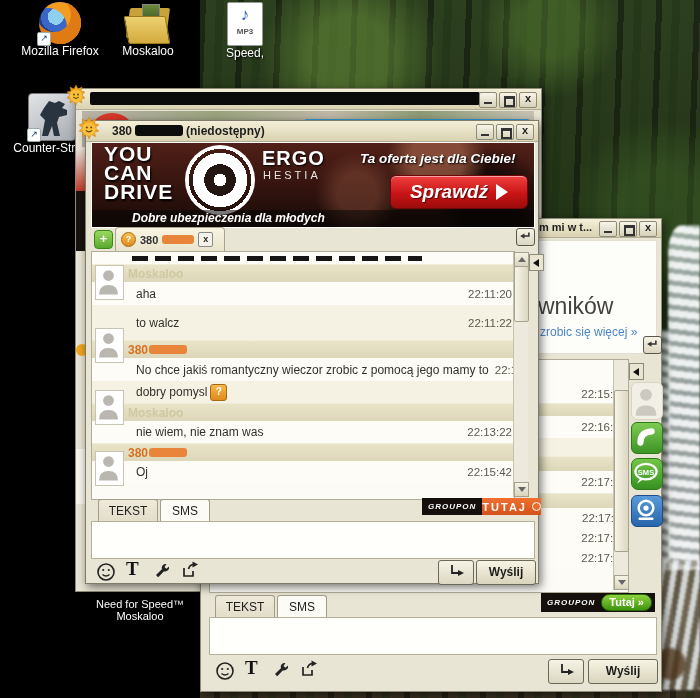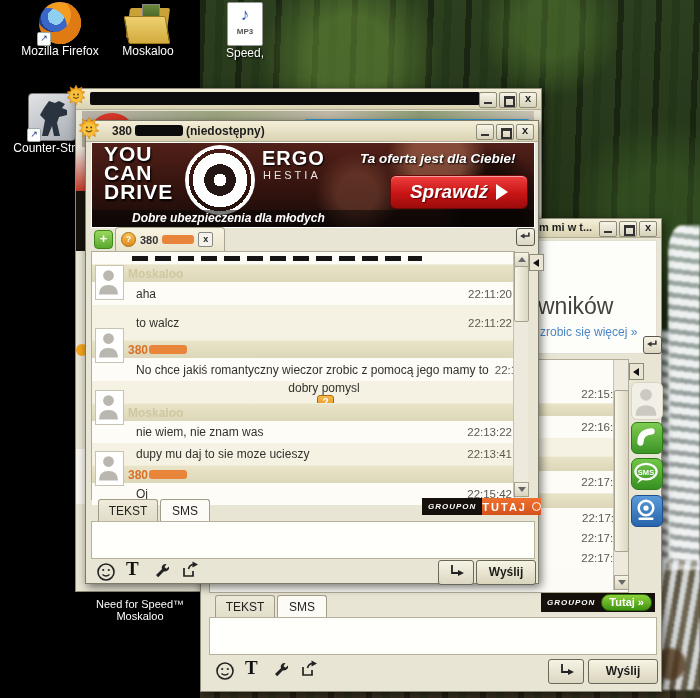--- a/index.html
+++ b/index.html
@@ -424,34 +424,30 @@
           <span class="time">22:11:22</span>
         </div>
       <div class="crow hdr" style="height:17px;padding-left:36px;">
           <span class="name-own">380</span>
           <span class="redact-orange" style="width:38px;height:9px;margin-left:1px;"></span>
         </div>
       <div class="crow r-w" style="height:23px;">
           <span>No chce jakiś romantyczny wieczor zrobic z pomocą jego mamy to</span>
           <span class="time">22:12:47</span>
         </div>
-      <div class="crow r-c" style="height:22px;flex-direction:column;">
+      <div class="crow r-c" style="height:22px;">
           <span>dobry pomysl</span>
           <span class="emoji-q">?</span>
         </div>
       <div class="crow hdr" style="height:17px;padding-left:36px;">
           <span class="name-contact">Moskaloo</span>
         </div>
       <div class="crow r-w" style="height:22px;">
           <span>nie wiem, nie znam was</span>
           <span class="time">22:13:22</span>
-        </div>
-      <div class="crow r-c" style="height:22px;">
-          <span>dupy mu daj to sie moze ucieszy</span>
-          <span class="time">22:13:41</span>
         </div>
       <div class="crow hdr" style="height:17px;padding-left:36px;">
           <span class="name-own">380</span>
           <span class="redact-orange" style="width:38px;height:9px;margin-left:1px;"></span>
         </div>
       <div class="crow r-w" style="height:22px;">
           <span>Oj</span>
           <span class="time">22:15:42</span>
         </div>
 

